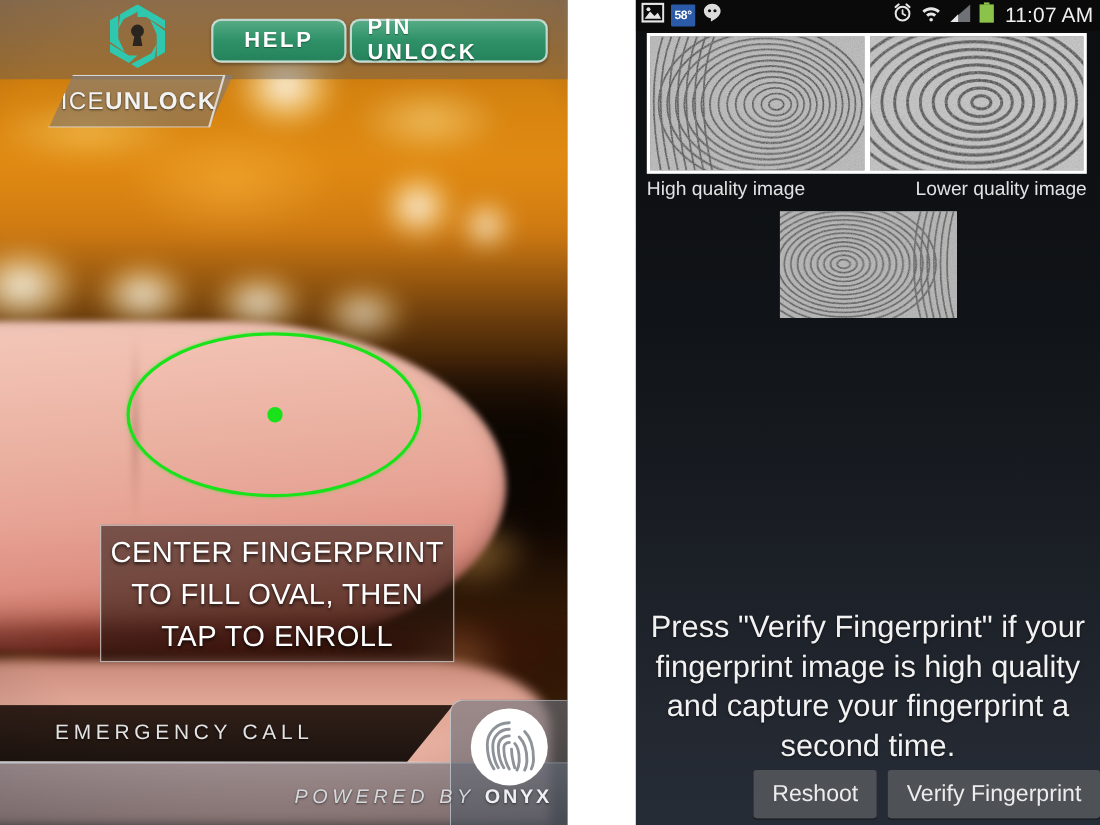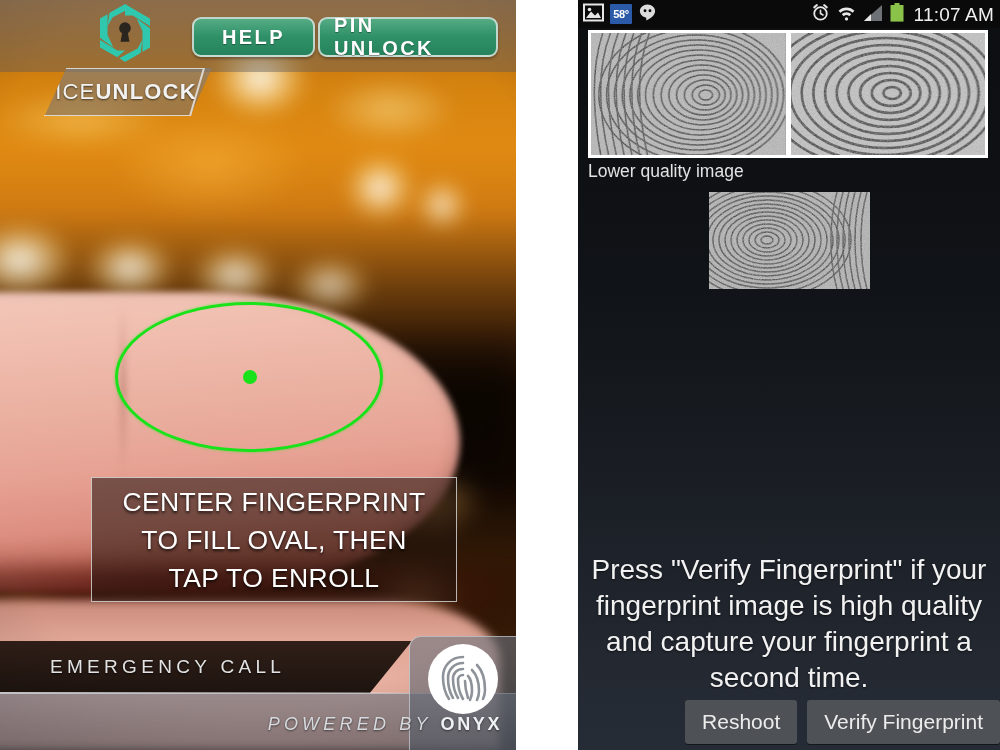--- a/index.html
+++ b/index.html
@@ -123,21 +123,21 @@
     border: 3.5px solid #1ae21a; border-radius: 50%;
     box-shadow: 0 0 3px rgba(0,255,0,.5);
   }
   .oval-dot {
     position: absolute; left: 243px; top: 370px; width: 14px; height: 14px;
     border-radius: 50%; background: #1ae21a;
   }
 
   
   .instr-box {
-    position: absolute; left: 91px; top: 477px; width: 366px; height: 125px;
+    position: absolute; left: 91px; top: 477px; width: 322px; height: 125px;
     background: rgba(34,20,14,.56);
     border: 1.5px solid rgba(235,235,235,.75);
     display: flex; align-items: center; justify-content: center;
     text-align: center;
   }
   .instr-text {
     color: #ffffff; font-size: 26.5px; line-height: 38px; letter-spacing: .4px;
     text-shadow: 0 2px 3px rgba(0,0,0,.75);
   }
 
@@ -445,20 +445,21 @@
                   <ellipse cx="95" cy="60" rx="108" ry="69"></ellipse>
                 <ellipse cx="94" cy="60" rx="119" ry="76"></ellipse>
               </g>
             </pattern>
           </defs>
           <rect width="200" height="122" fill="url(#ridgesB)" filter="url(#grainB)"></rect>
         </svg>
       </div>
     </div>
     <div class="fp-captions">
+      <span>High quality image</span>
       <span>Lower quality image</span>
     </div>
 
     <div class="fp-own-wrap">
       <svg class="fp-img" viewBox="0 0 161 97" preserveAspectRatio="none">
         <defs>
           <filter id="grainC">
               <feTurbulence type="fractalNoise" baseFrequency="1.1" numOctaves="3" result="n"></feTurbulence>
               <feColorMatrix in="n" type="saturate" values="0"></feColorMatrix>
               <feComponentTransfer>

